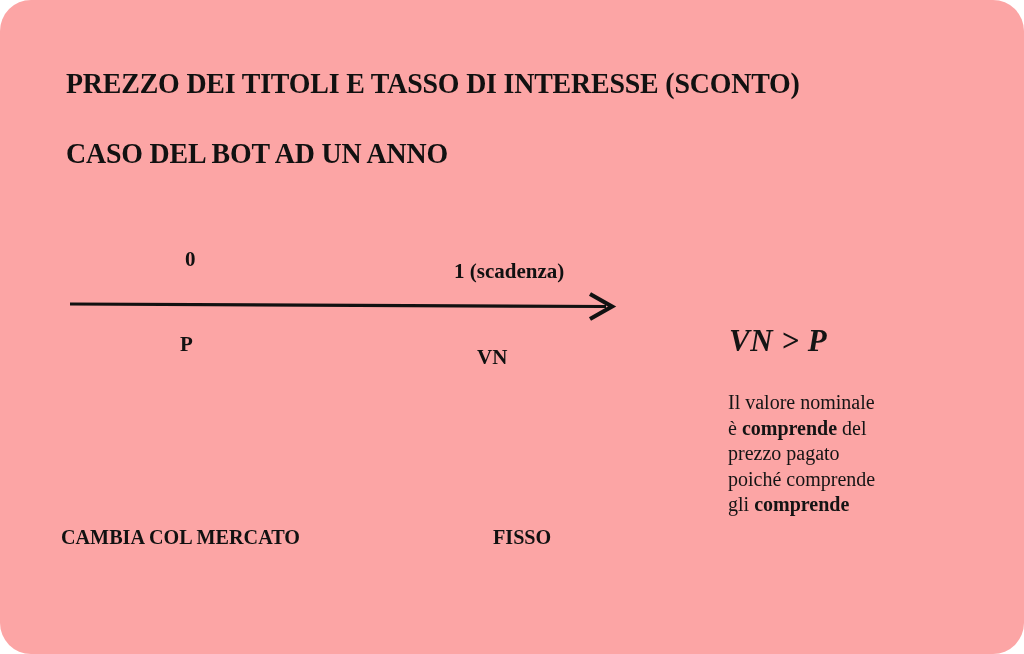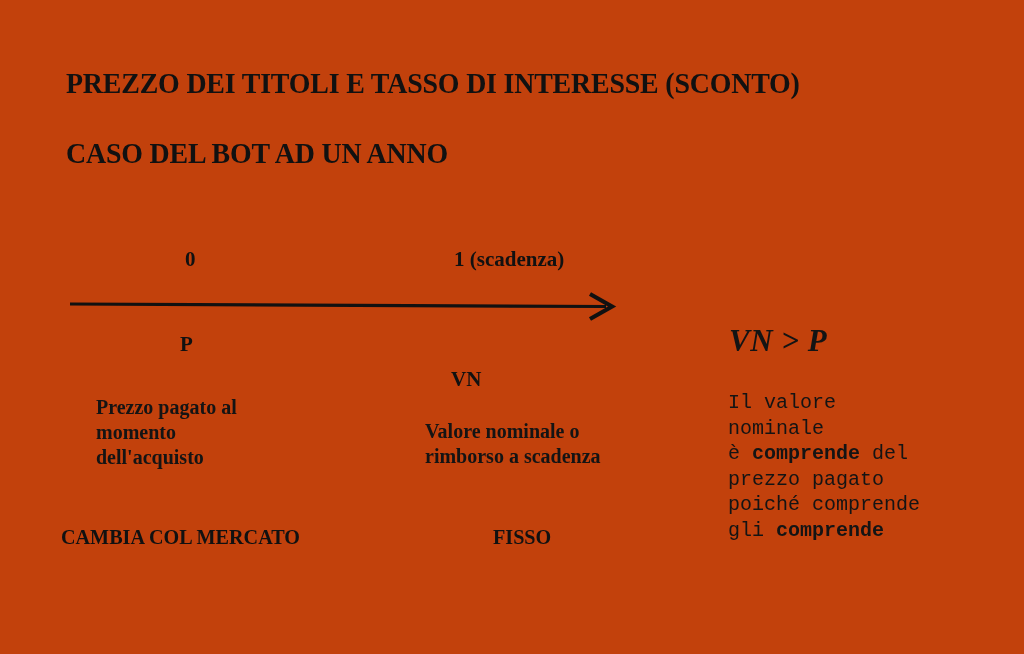--- a/index.html
+++ b/index.html
@@ -12,21 +12,22 @@
     height: 654px;
     position: relative;
     overflow: hidden;
     font-family: "Liberation Serif", "DejaVu Serif", serif;
     color: #141414;
     -webkit-font-smoothing: antialiased;
   }
   .slide {
     position: absolute;
     inset: 0;
-    background: #c2410c;
+    background: #fca5a5;
+    border-radius: 31px;
   }
   .abs { position: absolute; }
 
   
   .heading {
     font-family: "Liberation Serif", "DejaVu Serif", serif;
     font-weight: bold;
     font-size: 30px;
     line-height: 34px;
     letter-spacing: -0.2px;
@@ -43,23 +44,23 @@
   #timeline svg { display: block; }
 
   .tl-label {
     font-weight: bold;
     font-size: 21px;
     line-height: 24px;
     color: #111111;
     white-space: nowrap;
   }
   #label-zero       { left: 185px; top: 247px; }
-  #label-maturity   { left: 454px; top: 247px; }
+  #label-maturity   { left: 454px; top: 259px; }
   #label-p          { left: 180px; top: 332px; }
-  #label-vn         { left: 451px; top: 345px; margin-top: 22px; }
+  #label-vn         { left: 477px; top: 345px; }
 
   
   .body-block {
     font-weight: bold;
     font-size: 20px;
     line-height: 25px;
     color: #141414;
     white-space: pre-line;
   }
   #desc-price     { left: 96px;  top: 395px; width: 270px; }
@@ -117,32 +118,27 @@
   </div>
 
   <div class="abs tl-label" id="label-zero">0</div>
 
   <div class="abs tl-label" id="label-maturity">1 (scadenza)</div>
 
   <div class="abs tl-label" id="label-p">P</div>
 
   <div class="abs tl-label" id="label-vn">VN</div>
 
-  <div class="abs body-block" id="desc-price">Prezzo pagato al
-momento
-dell'acquisto</div>
 
   <div class="abs caps-note" id="note-market">CAMBIA COL MERCATO</div>
 
-  <div class="abs body-block" id="desc-nominal">Valore nominale o
-rimborso a scadenza</div>
 
   <div class="abs caps-note" id="note-fixed">FISSO</div>
 
   <div class="abs" id="formula">VN &gt; P</div>
 
-  <div class="abs" id="explanation" style="white-space: pre-wrap; font-family: Liberation Mono, monospace;"><span>Il valore nominale
+  <div class="abs" id="explanation" style="white-space: pre-wrap;"><span>Il valore nominale
 è </span><b>comprende</b><span> del
 prezzo pagato
 poiché comprende
 gli </span><b>comprende</b></div>
 
 </div>
 
 </body></html>

